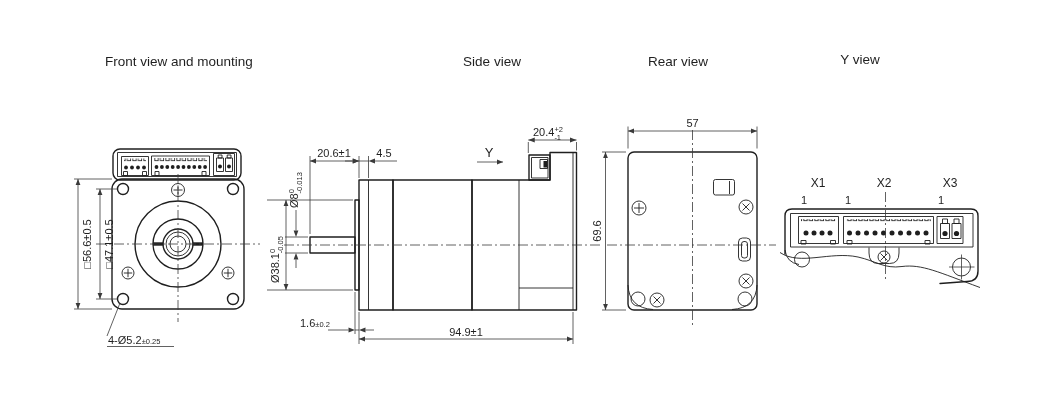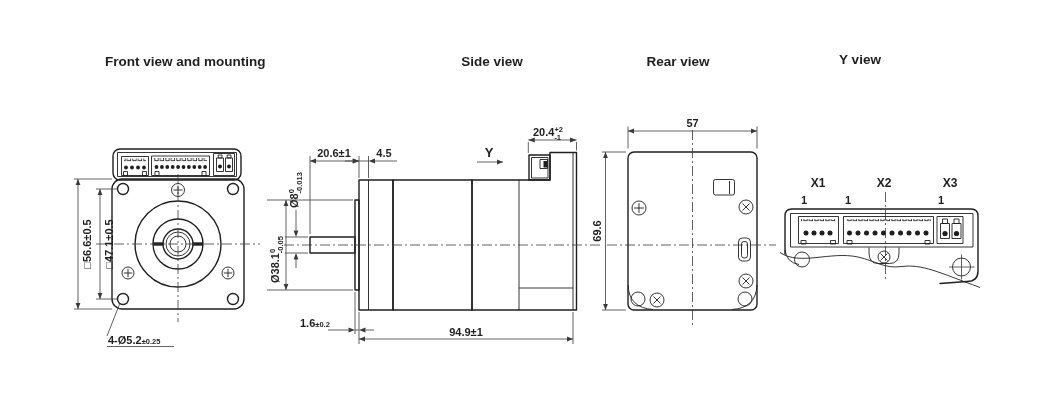--- a/index.html
+++ b/index.html
@@ -1,17 +1,17 @@
 <!DOCTYPE html>
 <html><head>
 <meta charset="utf-8">
 <style>
   html,body{margin:0;padding:0;background:#ffffff;}
   .canvas{position:relative;width:1050px;height:411px;background:#fff;
-          font-family:"Liberation Sans","DejaVu Sans",sans-serif;overflow:hidden;font-weight:bold;}
+          font-family:"Liberation Sans","DejaVu Sans",sans-serif;overflow:hidden;}
   svg{display:block;}
   .obj{fill:none;stroke:#1f1f1f;stroke-width:1.4;stroke-linejoin:round;stroke-linecap:round;}
   .thin{fill:none;stroke:#1f1f1f;stroke-width:0.9;stroke-linejoin:round;}
   .dim{fill:none;stroke:#3a3a3a;stroke-width:0.8;}
   .cl{fill:none;stroke:#3a3a3a;stroke-width:0.8;stroke-dasharray:10 3 2 3;}
   .arrw{fill:#3a3a3a;stroke:none;}
   .fillb{fill:#1f1f1f;stroke:none;}
   text{fill:#1f1f1f;}
   .t-title{font-size:13.5px;}
   .t-dim{font-size:11px;}

